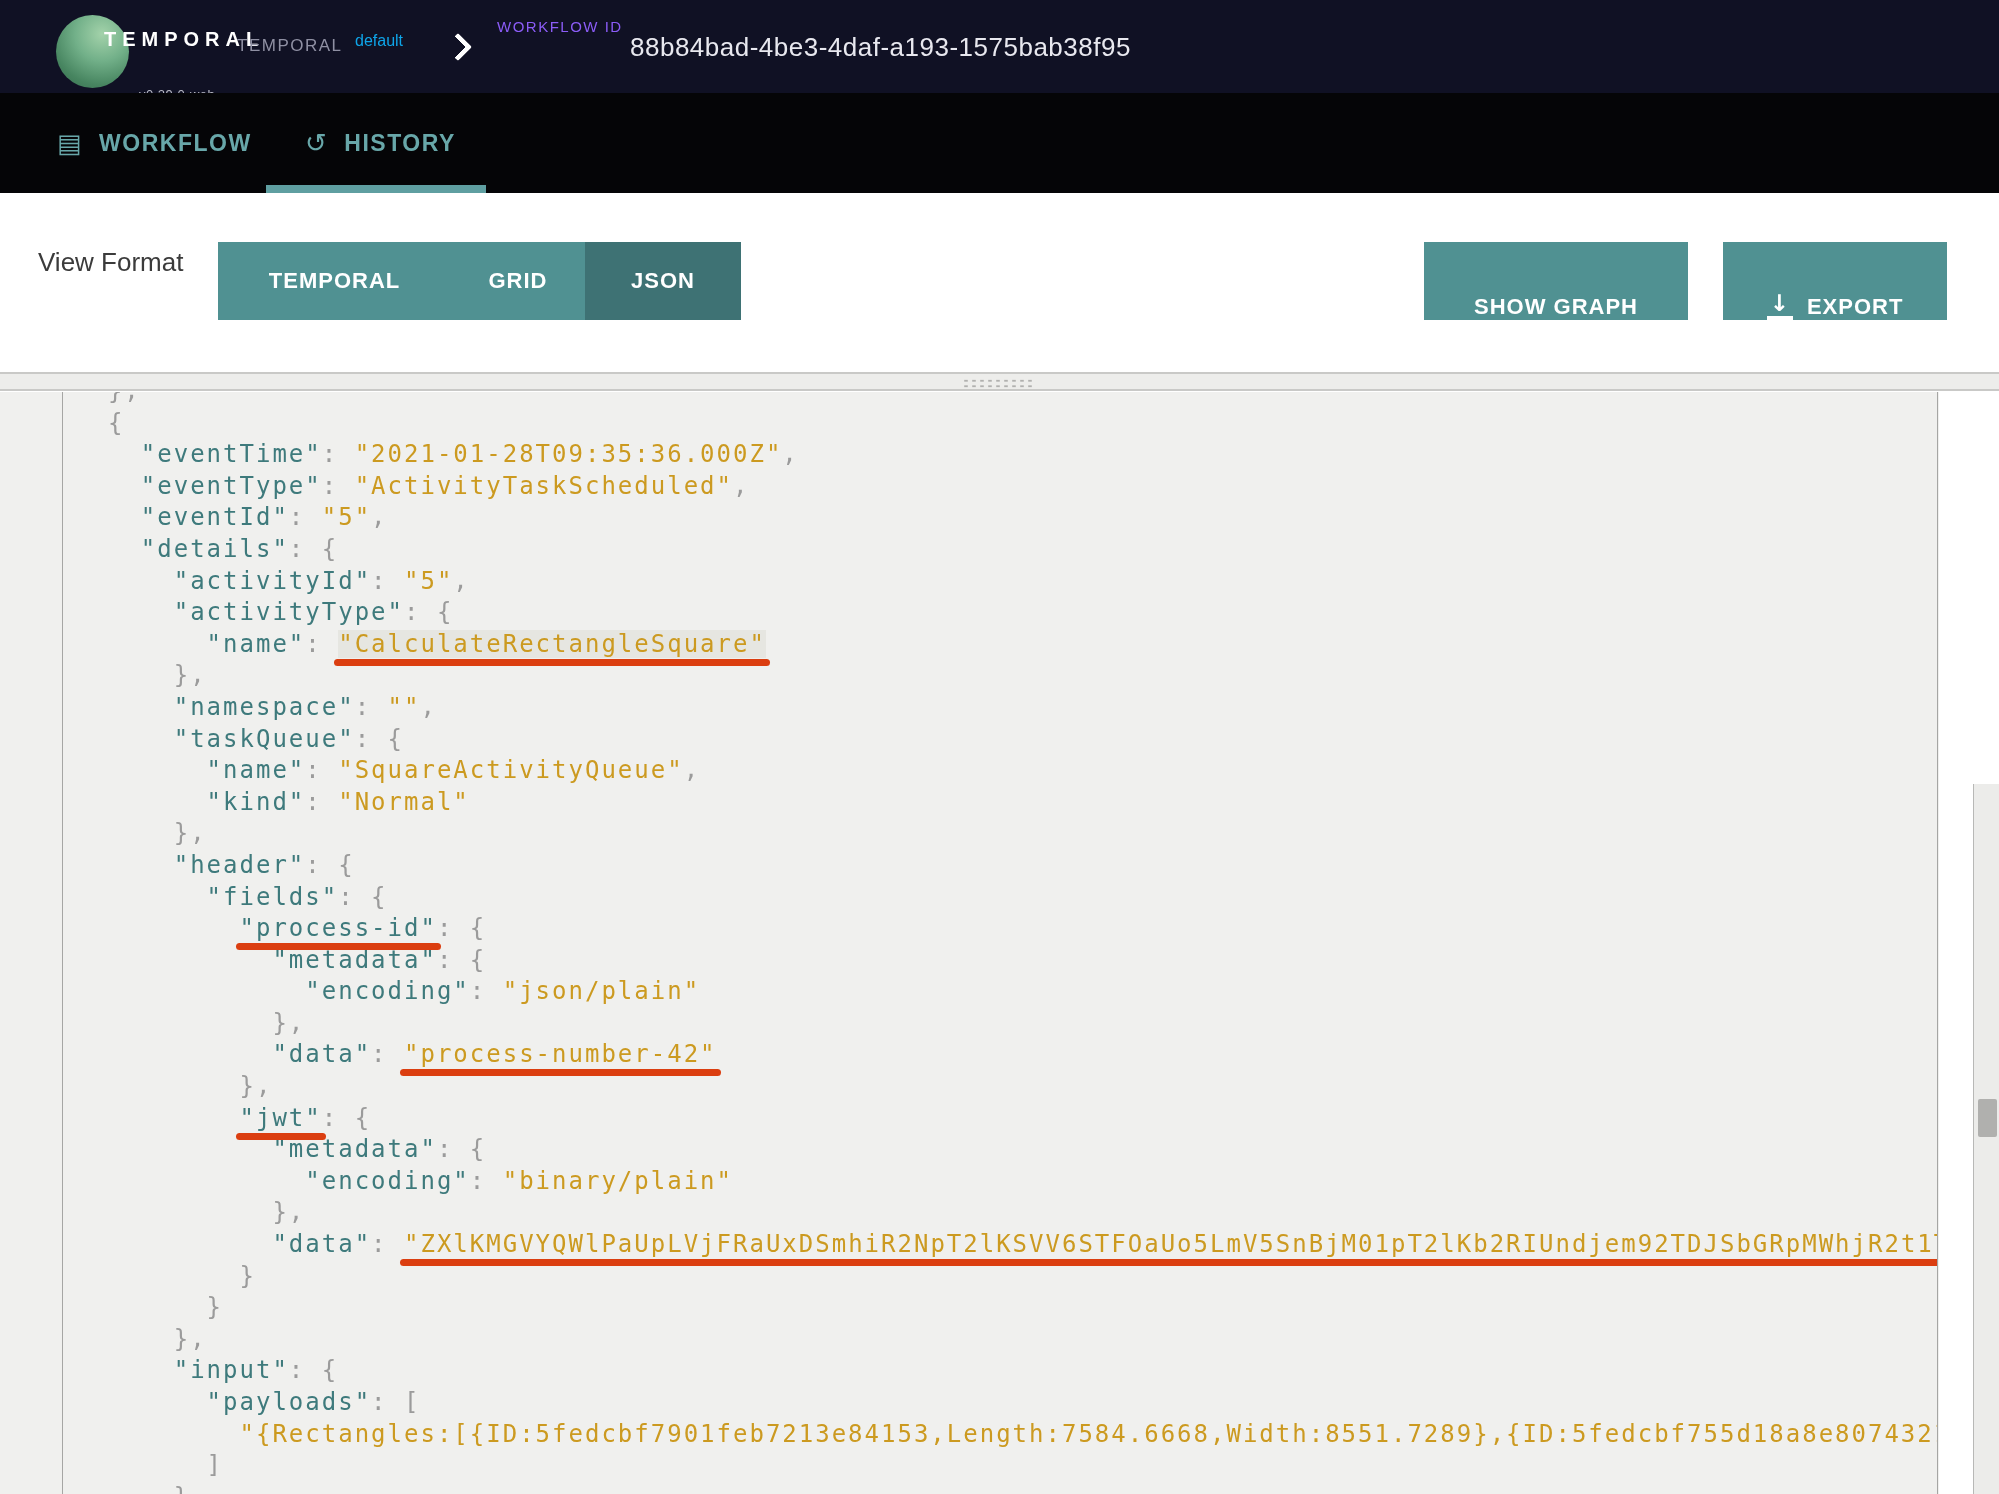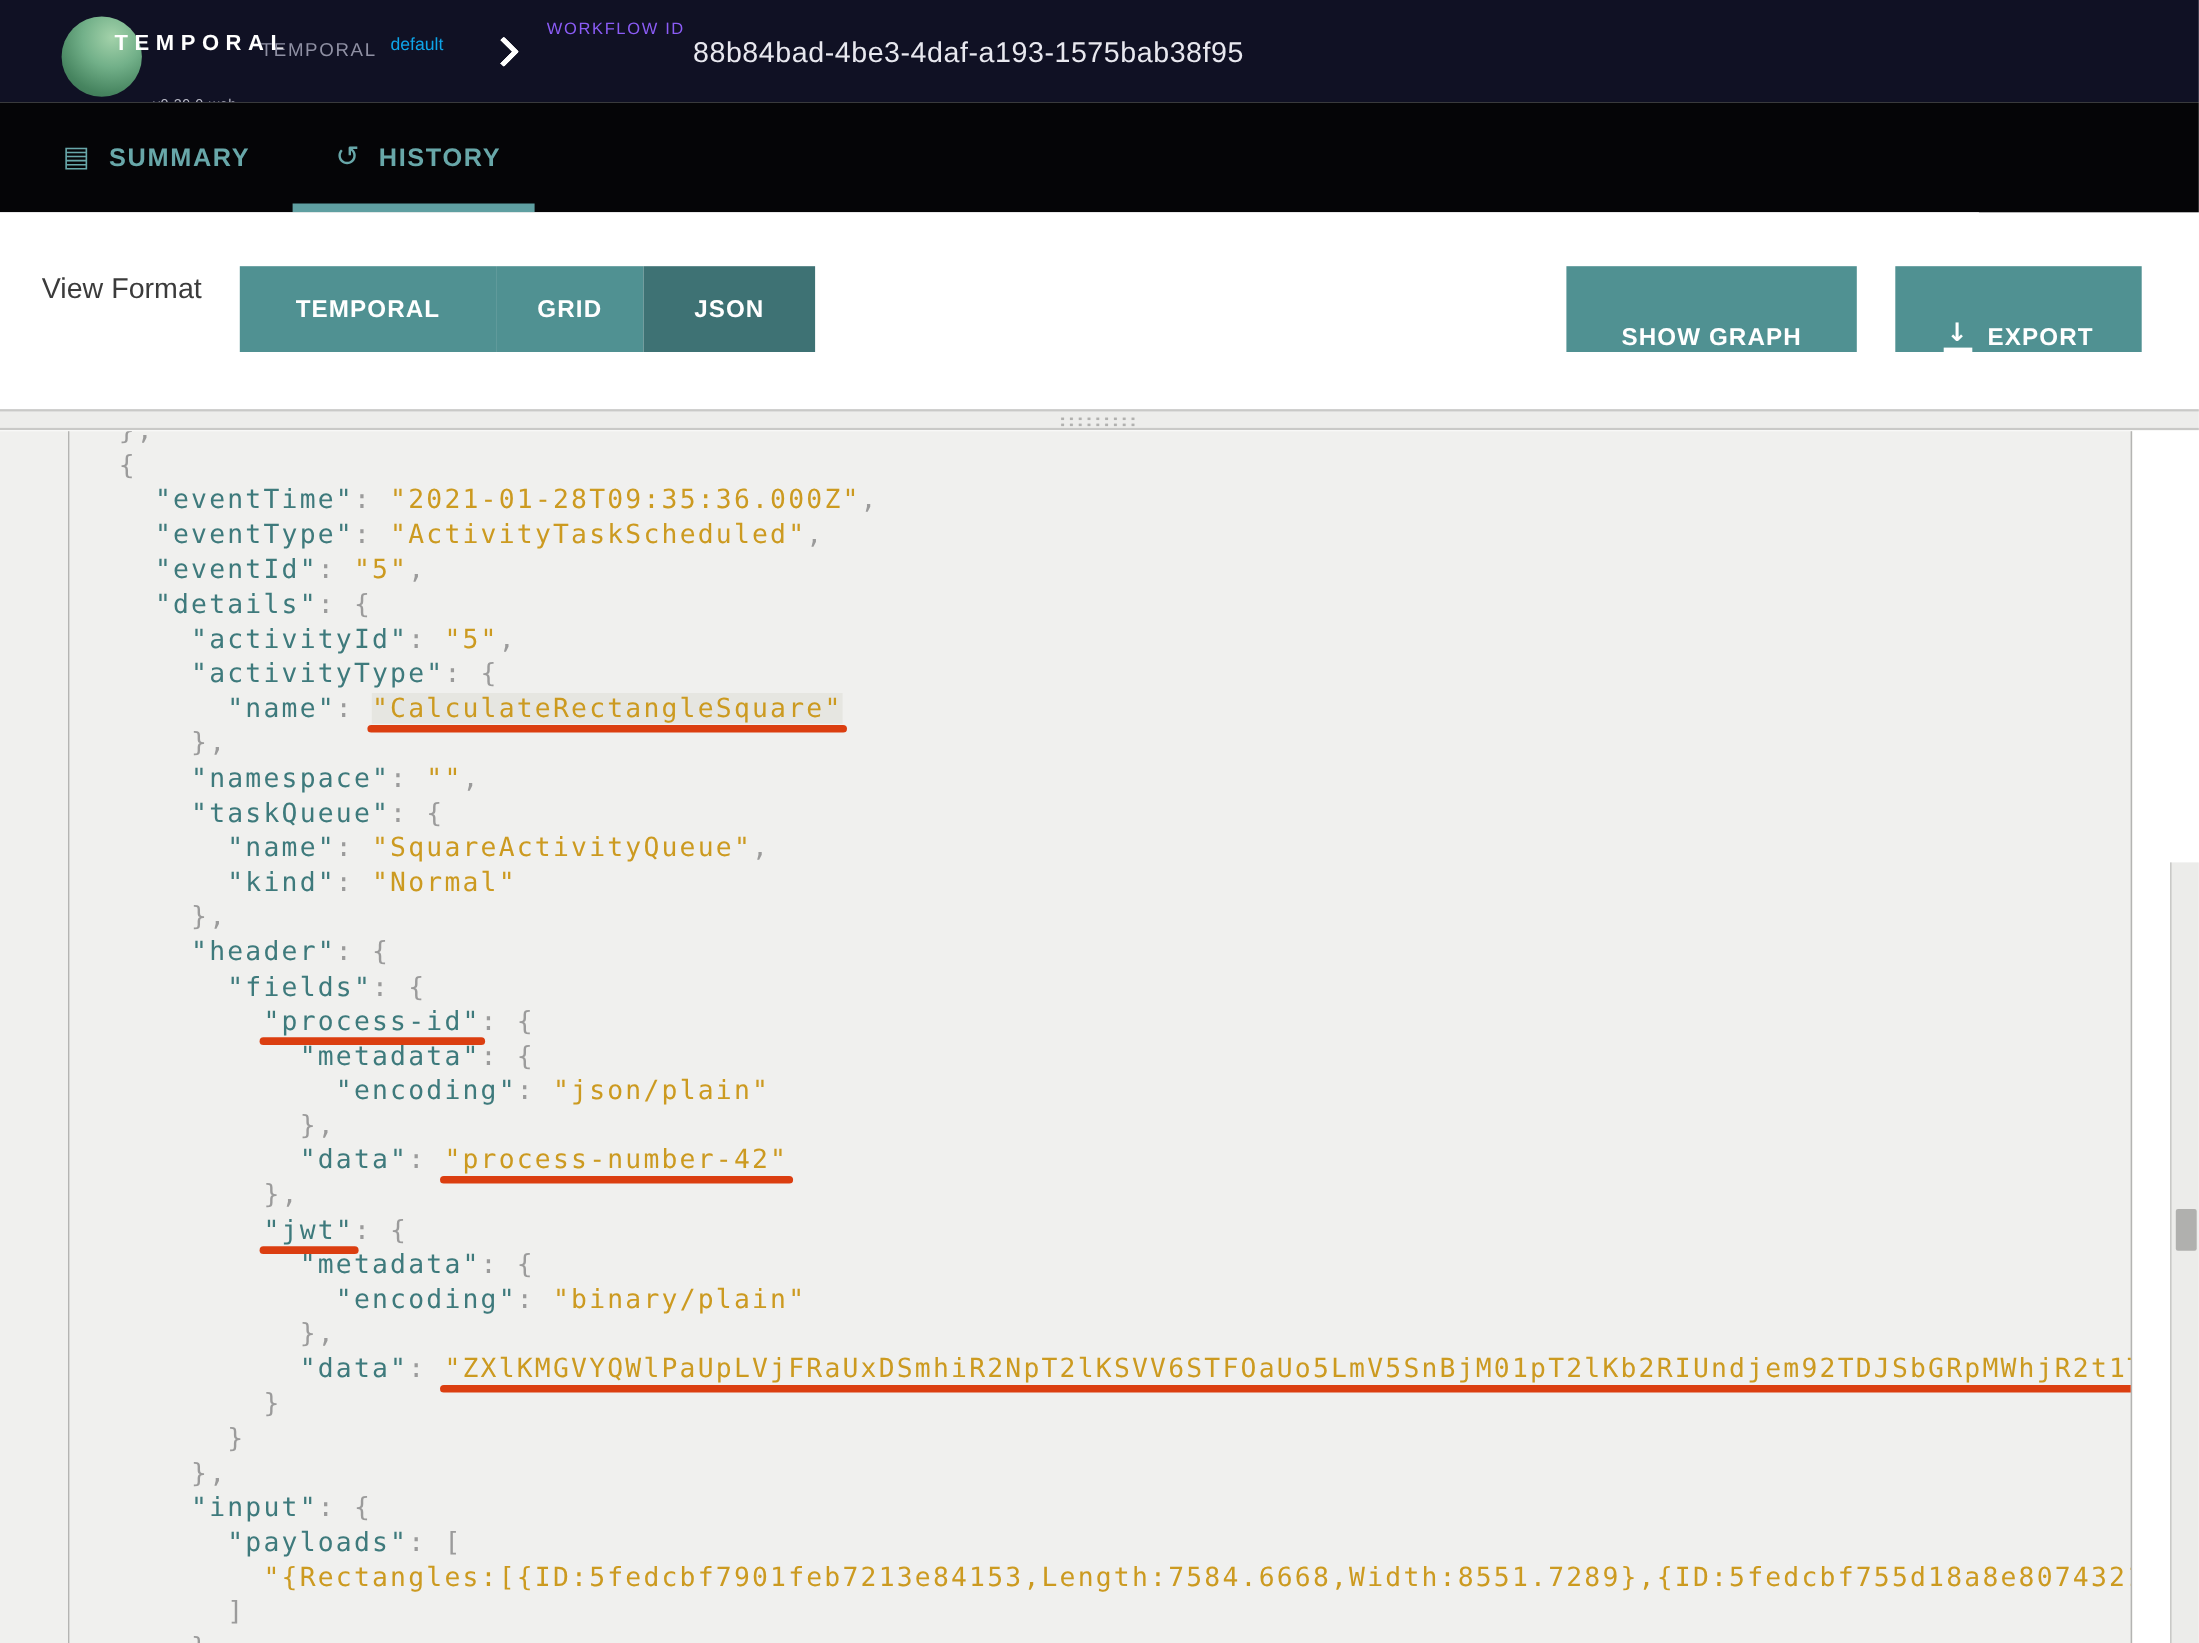--- a/index.html
+++ b/index.html
@@ -77,21 +77,21 @@
   <div class="ns-label">TEMPORAL</div>
   <div class="ns-value">default</div>
   <div class="crumb-chevron"></div>
   <div class="wf-label">WORKFLOW ID</div>
   <div class="wf-value">88b84bad-4be3-4daf-a193-1575bab38f95</div>
 </div>
 
 <div class="tabbar">
   <div class="tab tab-summary">
     <span class="ticon">▤</span>
-    <span>SUMMARY</span>
+    <span>WORKFLOW</span>
   </div>
   <div class="tab tab-history">
     <span class="ticon">↺</span>
     <span>HISTORY</span>
   </div>
   <div class="tab-underline"></div>
 </div>
 
 <div class="toolbar">
   <div class="vf-label">View Format</div>

